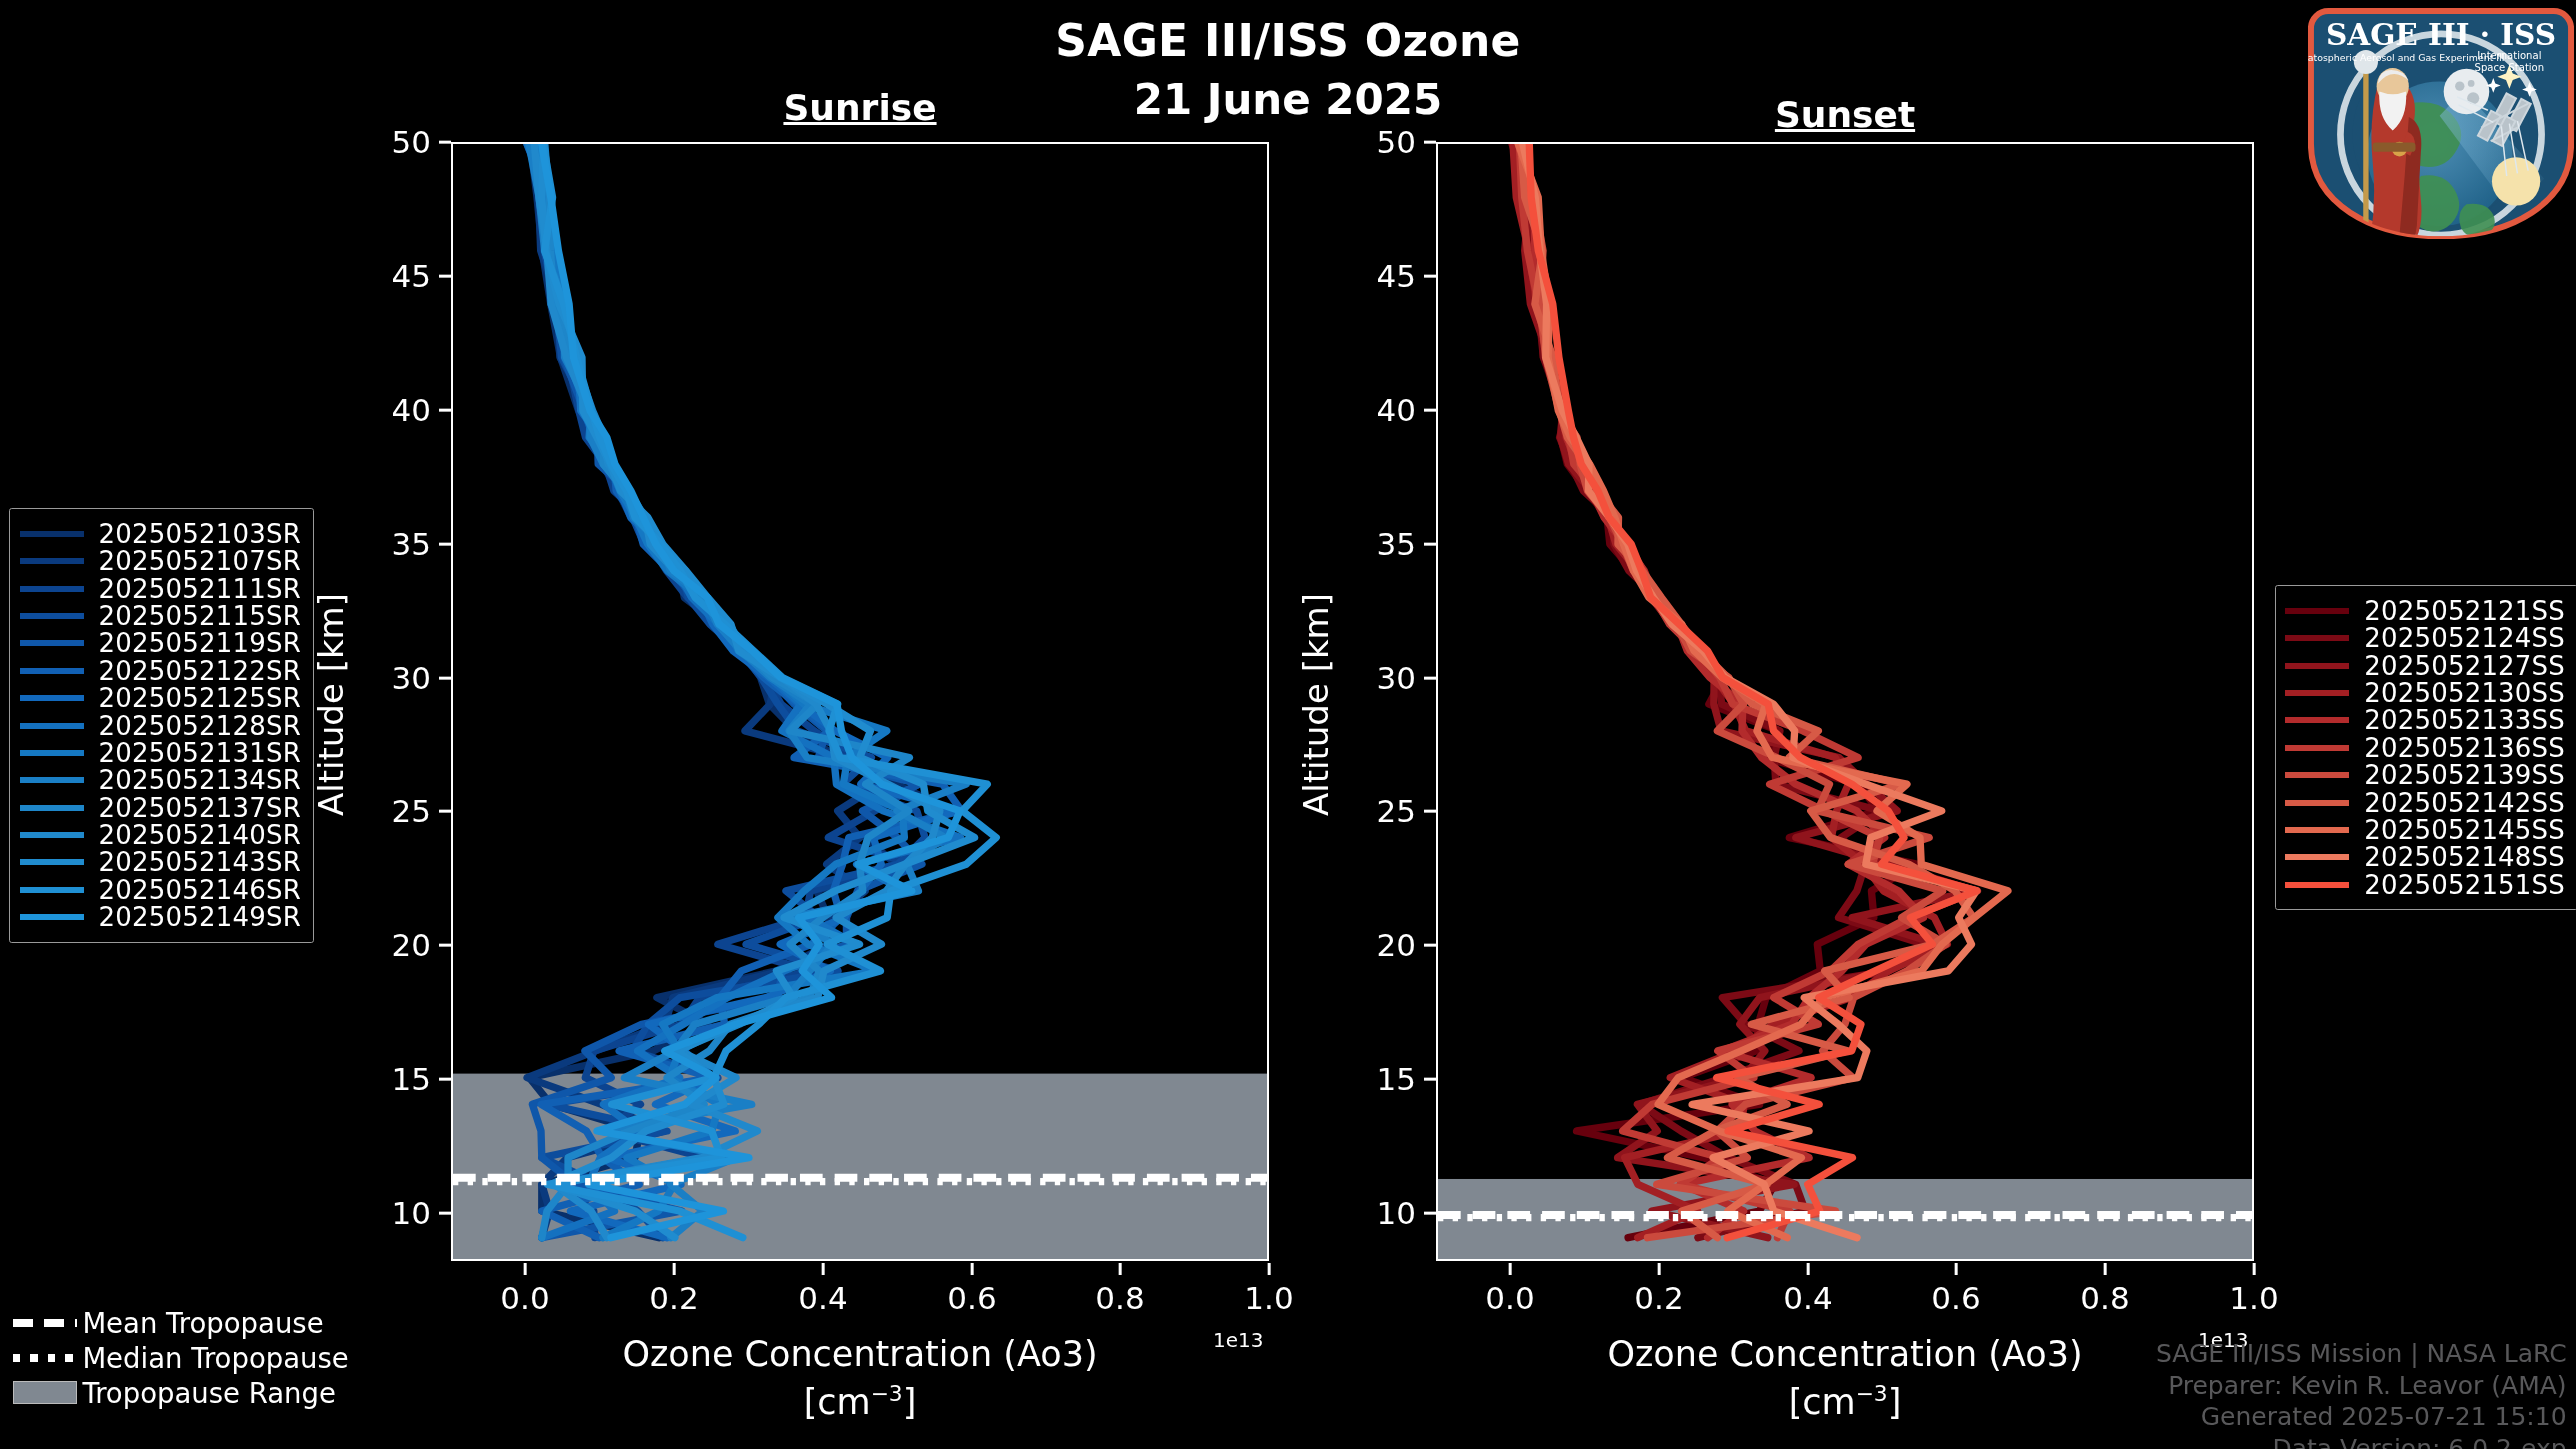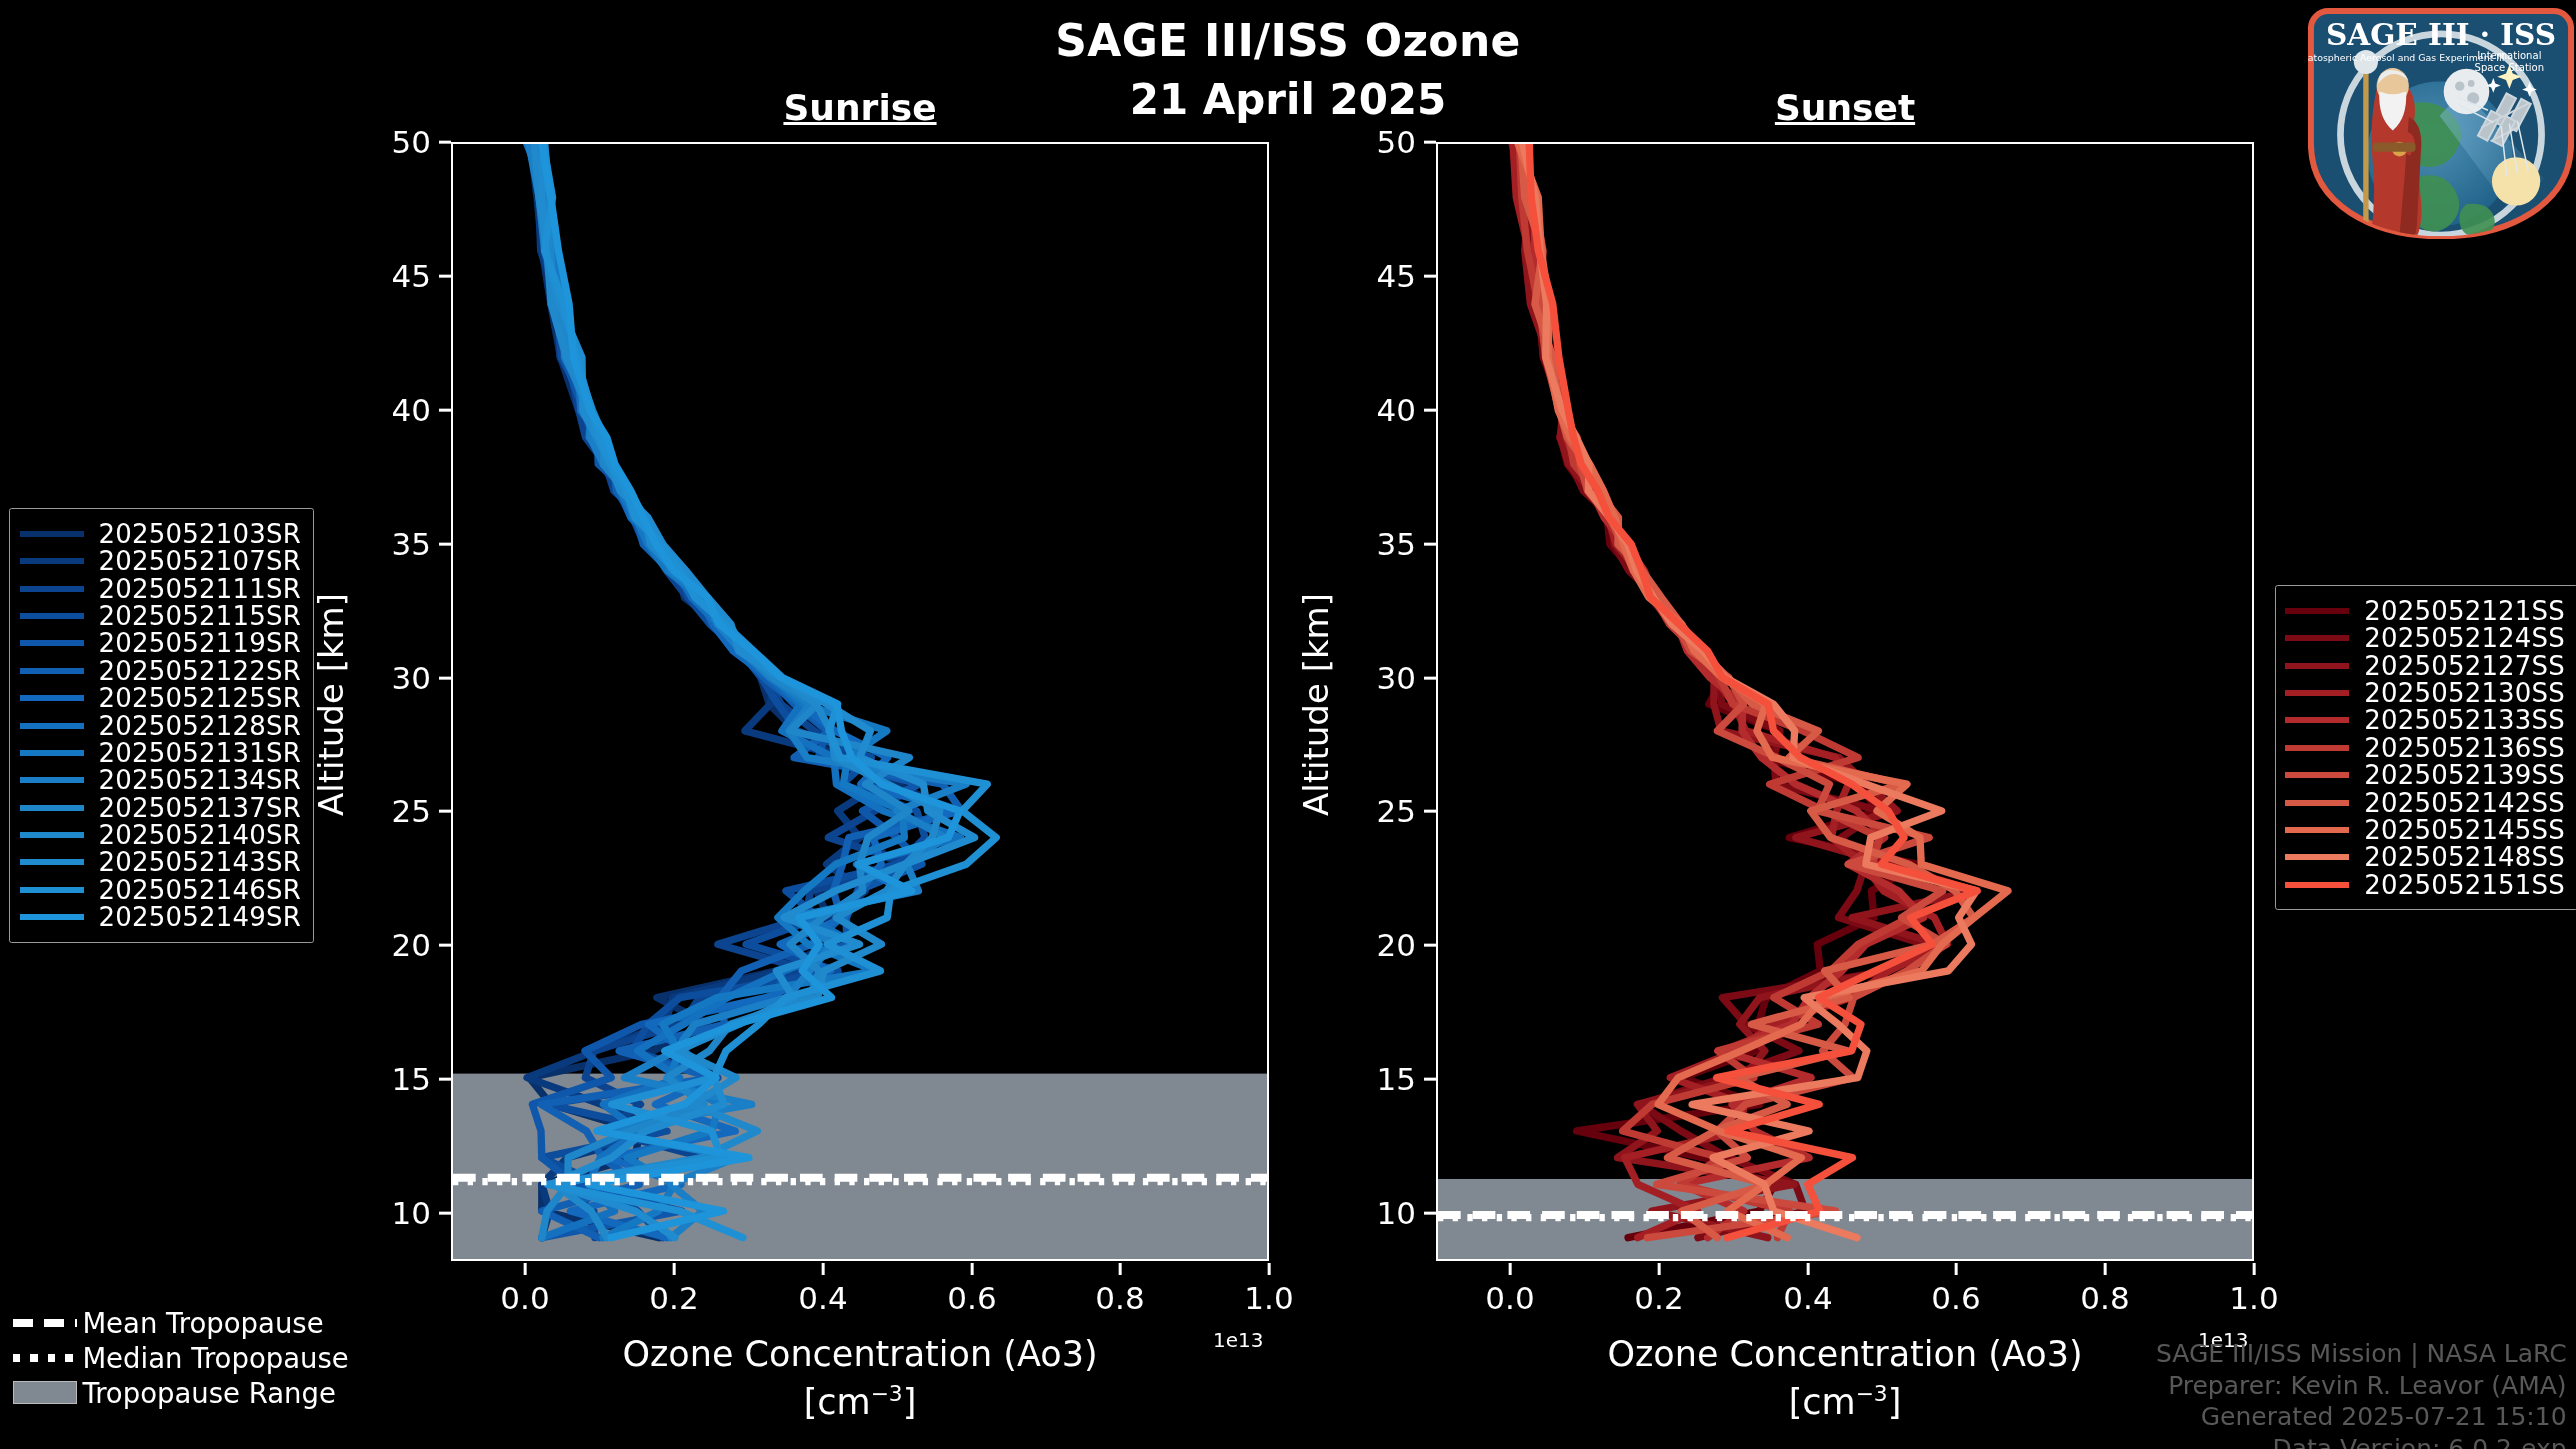--- a/index.html
+++ b/index.html
@@ -8,21 +8,21 @@
 
   .abs{position:absolute;}
 
   
   #main-title{left:0;top:14.8px;width:2576px;text-align:center;
       font-size:44px;font-weight:bold;letter-spacing:0.3px;}
   #sub-title{left:0;top:75px;width:2576px;text-align:center;
       font-size:42px;font-weight:bold;}
   .panel-title{font-size:36px;font-weight:bold;text-align:center;text-decoration:underline;}
   #title-sunrise{left:451px;top:87px;width:818px;}
-  #title-sunset{left:1436px;top:87px;width:818px;}
+  #title-sunset{left:1436px;top:94px;width:818px;}
 
   
   .plot-frame{border:2.7px solid #fff;background:#000;box-sizing:border-box;}
   #plot-sunrise{left:451px;top:142px;width:818px;height:1119px;}
   #plot-sunset{left:1436px;top:142px;width:818px;height:1119px;}
   .plot-inner{position:absolute;inset:0;overflow:hidden;}
   .plot-inner svg{position:absolute;left:0;top:0;width:100%;height:100%;}
 
   
   .ytick-label{position:absolute;right:0;transform:translateY(-50%);
@@ -63,21 +63,21 @@
   #credits{position:absolute;right:9.4px;top:1338px;text-align:right;
       font-size:25px;line-height:1.26;color:#58585a;}
 
   
   #badge{position:absolute;left:2308px;top:2.7px;width:266px;height:236px;}
 </style>
 </head>
 <body>
 
 <div class="abs" id="main-title">SAGE III/ISS Ozone</div>
-<div class="abs" id="sub-title">21 April 2025</div>
+<div class="abs" id="sub-title">21 June 2025</div>
 <div class="abs panel-title" id="title-sunrise">Sunrise</div>
 <div class="abs panel-title" id="title-sunset">Sunset</div>
 
 <div class="abs plot-frame" id="plot-sunrise">
   <div class="plot-inner" id="inner-sunrise">
       <svg viewBox="0 0 1220 1668" preserveAspectRatio="none">
         <rect x="0" width="1220" y="1390.6650717703349" height="277.33492822966514" fill="#808891"></rect>
         <polyline points="308.4,1636.1 133.1,1596.2 133.1,1556.3 272.8,1516.4 280.0,1476.5 146.5,1436.6 114.4,1396.7 300.0,1356.7 382.2,1316.8 305.6,1276.9 484.9,1237.0 564.9,1197.1 562.1,1157.2 545.2,1117.3 663.5,1077.4 618.1,1037.5 749.6,997.6 663.1,957.7 578.4,917.8 513.6,877.9 474.2,838.0 461.0,798.1 434.0,758.2 399.3,718.3 346.7,678.4 338.4,638.5 302.1,598.6 266.7,558.7 246.9,518.8 223.8,478.9 206.1,438.9 188.2,399.0 161.1,319.2 146.5,239.4 133.6,159.6 125.9,79.8 116.0,0.0" fill="none" stroke="#08306b" stroke-width="11" stroke-linejoin="round" stroke-linecap="round"></polyline>
         <polyline points="133.1,1636.1 144.9,1596.2 133.1,1556.3 171.4,1516.4 317.0,1476.5 222.3,1436.6 110.9,1396.7 214.0,1356.7 317.9,1316.8 329.5,1276.9 493.2,1237.0 564.1,1197.1 570.2,1157.2 617.7,1117.3 560.1,1077.4 609.8,1037.5 576.6,997.6 640.0,957.7 589.7,917.8 437.5,877.9 475.5,838.0 482.6,798.1 423.0,758.2 396.2,718.3 367.3,678.4 323.6,638.5 298.9,598.6 278.5,558.7 257.1,518.8 228.0,478.9 209.9,438.9 206.0,399.0 160.4,319.2 157.3,239.4 131.4,159.6 128.4,79.8 123.8,0.0" fill="none" stroke="#0a3a7e" stroke-width="11" stroke-linejoin="round" stroke-linecap="round"></polyline>
         <polyline points="212.6,1636.1 211.0,1596.2 159.4,1556.3 377.4,1516.4 226.6,1476.5 281.0,1436.6 198.3,1396.7 211.1,1356.7 342.4,1316.8 369.4,1276.9 536.7,1237.0 396.9,1197.1 528.1,1157.2 535.9,1117.3 688.1,1077.4 562.5,1037.5 632.3,997.6 697.8,957.7 601.4,917.8 541.4,877.9 491.8,838.0 469.3,798.1 440.1,758.2 405.1,718.3 351.4,678.4 320.1,638.5 295.4,598.6 283.8,558.7 241.1,518.8 228.5,478.9 198.6,438.9 188.7,399.0 171.5,319.2 157.3,239.4 145.7,159.6 140.6,79.8 110.9,0.0" fill="none" stroke="#0c4490" stroke-width="11" stroke-linejoin="round" stroke-linecap="round"></polyline>

